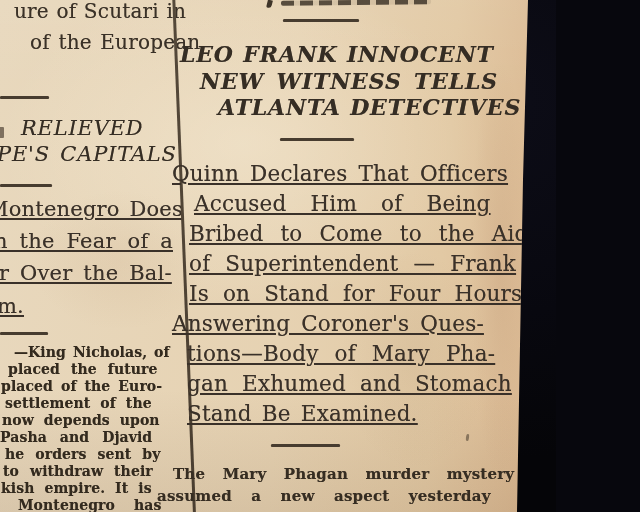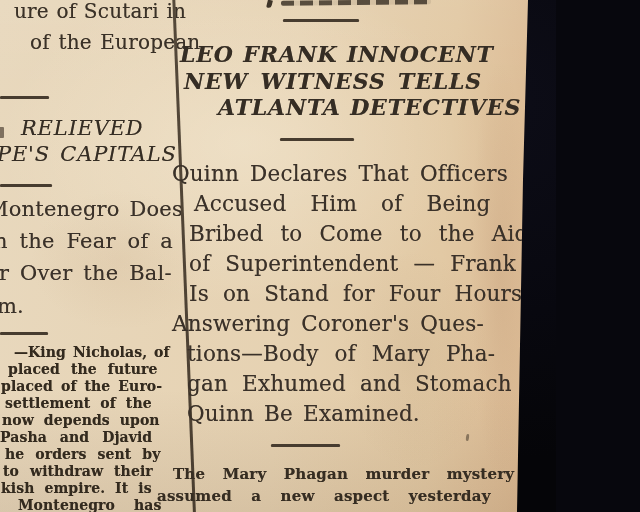--- a/index.html
+++ b/index.html
@@ -14,21 +14,21 @@
     background:
       radial-gradient(55% 45% at 38% 28%, rgba(255,250,235,0.30), rgba(255,250,235,0) 70%),
       linear-gradient(to bottom, rgba(255,255,255,0.05) 0%, rgba(0,0,0,0) 18%, rgba(0,0,0,0) 76%, rgba(80,50,25,0.10) 100%),
       linear-gradient(94deg, #e8d8bd 0%, #e6d2b2 45%, #e2c9a4 68%, #d9b58e 86%, #c99f78 95%, #ab8058 98.4%, #6b4e36 99.6%, #4a3524 100%);
   }
   .blotch{position:absolute;border-radius:50%;pointer-events:none;}
   .ln{position:absolute;white-space:nowrap;color:#3a3127;text-shadow:0 0 0.5px rgba(58,49,39,0.55);}
   .t-top{font-size:20px;line-height:1;letter-spacing:0.2px;}
   .t-headline{font-size:22px;line-height:1;font-weight:bold;font-style:italic;letter-spacing:0.8px;color:#352d24;}
   .t-lhead{font-size:21px;line-height:1;font-weight:normal;font-style:italic;letter-spacing:0.8px;color:#352d24;}
-  .t-deck{font-size:21.5px;line-height:1;letter-spacing:0.2px;color:#3a3129;}
+  .t-deck{font-size:21.5px;line-height:1;letter-spacing:0.2px;color:#3a3129;text-decoration:underline;}
   .t-sm{font-size:14px;line-height:1;font-weight:bold;letter-spacing:0.1px;color:#332a1e;}
   .t-body{font-size:15px;line-height:1;font-weight:bold;letter-spacing:0.2px;color:#362d22;}
   .rule{position:absolute;background:#473c2f;height:3px;border-radius:1.5px;box-shadow:0 0 0.6px rgba(60,48,35,0.8);}
   #column-rule{
     position:absolute;left:172px;top:-8px;width:2.5px;height:534px;
     background:linear-gradient(to bottom,#55493a,#4a3e30);
     transform:rotate(-2.3deg);transform-origin:1px 0;
   }
   .speck{position:absolute;background:#544636;border-radius:40%;}
   #cutoff-smear{
@@ -82,34 +82,34 @@
 
     <div id="column-rule"></div>
 
     <div>
       <div id="cutoff-comma"></div>
       <div id="cutoff-smear"></div>
 
       <div class="rule" style="left:283px;top:19px;width:76px;"></div>
 
       <div class="ln t-headline" style="left:180px;top:43px;word-spacing:1px">LEO FRANK INNOCENT</div>
-      <div class="ln t-headline" style="left:184px;top:70px;word-spacing:4px">NEW WITNESS TELLS</div>
+      <div class="ln t-headline" style="left:200px;top:70px;word-spacing:4px">NEW WITNESS TELLS</div>
       <div class="ln t-headline" style="left:218px;top:96px;word-spacing:1px">ATLANTA DETECTIVES</div>
 
       <div class="rule" style="left:280px;top:138px;width:74px;"></div>
 
       <div class="ln t-deck" style="left:172px;top:163px;word-spacing:4px">Quinn Declares That Officers</div>
       <div class="ln t-deck" style="left:194px;top:193px;word-spacing:17px">Accused Him of Being</div>
       <div class="ln t-deck" style="left:189px;top:223px;word-spacing:10px">Bribed to Come to the Aid</div>
       <div class="ln t-deck" style="left:189px;top:253px;word-spacing:8px">of Superintendent — Frank</div>
       <div class="ln t-deck" style="left:189px;top:283px;word-spacing:7px">Is on Stand for Four Hours</div>
       <div class="ln t-deck" style="left:172px;top:313px;word-spacing:4px">Answering Coroner's Ques-</div>
       <div class="ln t-deck" style="left:187px;top:343px;word-spacing:9px">tions—Body of Mary Pha-</div>
       <div class="ln t-deck" style="left:187px;top:373px;word-spacing:7px">gan Exhumed and Stomach</div>
-      <div class="ln t-deck" style="left:187px;top:403px;word-spacing:3px">Quinn Be Examined.</div>
+      <div class="ln t-deck" style="left:187px;top:403px;word-spacing:3px">Stand Be Examined.</div>
 
       <div class="rule" style="left:271px;top:444px;width:69px;"></div>
 
       <div class="ln t-body" style="left:173px;top:467px;word-spacing:12px">The Mary Phagan murder mystery</div>
       <div class="ln t-body" style="left:157px;top:489px;word-spacing:14px">assumed a new aspect yesterday</div>
 
       <div class="speck" style="left:454px;top:76px;width:4px;height:4px;opacity:.55;transform:rotate(12deg);"></div>
       <div class="speck" style="left:466px;top:434px;width:3px;height:7px;opacity:.6;transform:rotate(8deg);"></div>
     </div>
 

